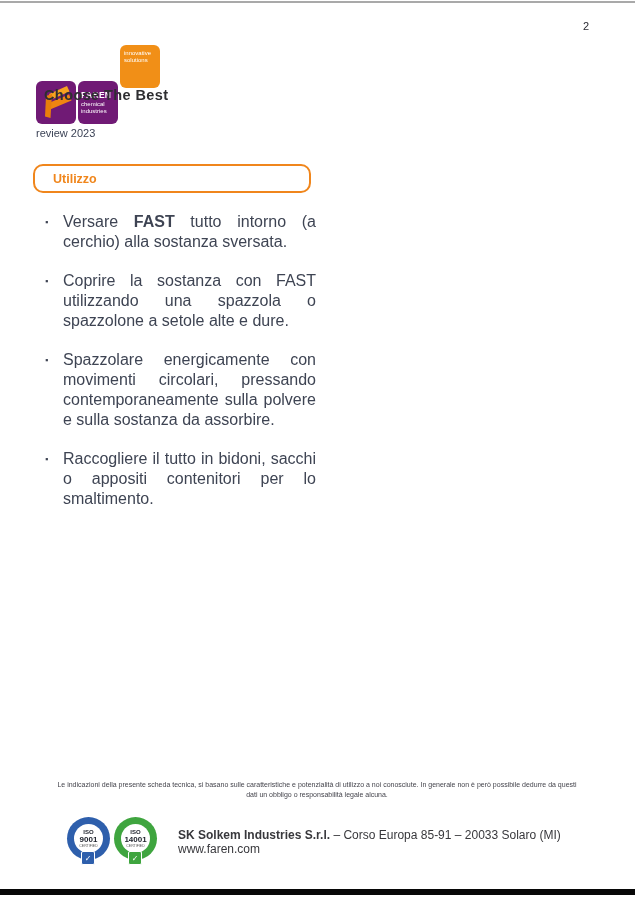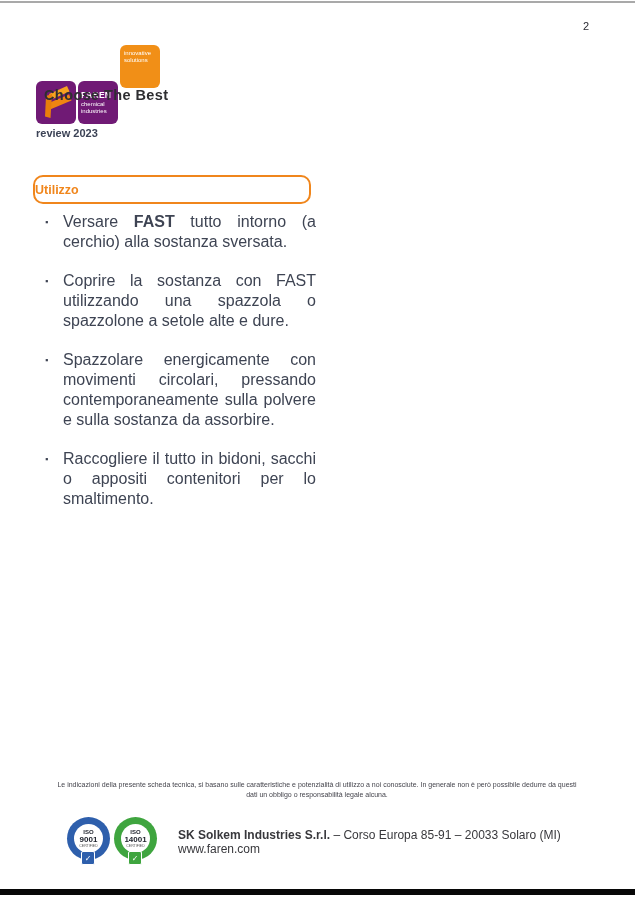--- a/index.html
+++ b/index.html
@@ -17,26 +17,26 @@
   .tile-gray{background:#701a75;margin-top:36px;}
   .tile-orange{background:#f18f17;}
   .tile-mark{display:flex;align-items:center;justify-content:center;}
   .tile-brand{display:flex;flex-direction:column;justify-content:center;padding:4px 3px;color:#fff;}
   .tile-brand .brand{font-weight:bold;font-size:8.5px;letter-spacing:.3px;line-height:9px;}
   .tile-brand .brand-sub{font-size:6px;line-height:6.5px;margin-top:1px;}
   .tile-orange{color:#fff;font-size:6px;line-height:6.5px;padding:5px 4px;box-sizing:border-box;}
   .tagline{position:absolute;left:44px;top:87px;font-size:14.5px;font-weight:bold;color:#2e2e31;letter-spacing:.4px;}
 
   .doc-title{position:absolute;left:36px;top:111px;font-size:11px;font-weight:bold;color:#3c4356;}
-  .doc-rev{position:absolute;left:36px;top:127px;font-size:11px;font-weight:bold;color:#3c4356;}
+  .doc-rev{position:absolute;left:36px;top:127px;font-size:11px;font-weight:normal;color:#3c4356;}
 
   
   .section-box{
     position:absolute;left:33px;top:164px;width:278px;height:29px;box-sizing:border-box;
-    border:2.5px solid #f0861c;border-radius:10px;display:flex;align-items:center;padding-left:0;margin-top:11px;
+    border:2.5px solid #f0861c;border-radius:10px;display:flex;align-items:center;padding-left:18px;
   }
   .section-box span{font-size:12.5px;font-weight:bold;color:#f0861c;}
 
   .bullets{position:absolute;left:45px;top:212px;width:271px;margin:0;padding:0;list-style:none;}
   .bullets li{display:flex;margin:0 0 19px 0;}
   .bullet-marker{width:18px;flex:0 0 18px;font-size:9px;line-height:20px;color:#3e4453;}
   .bullets p{flex:1;margin:0;font-size:16px;line-height:20px;color:#3e4453;text-align:justify;}
   .bullets p b{font-weight:bold;}
 
   

